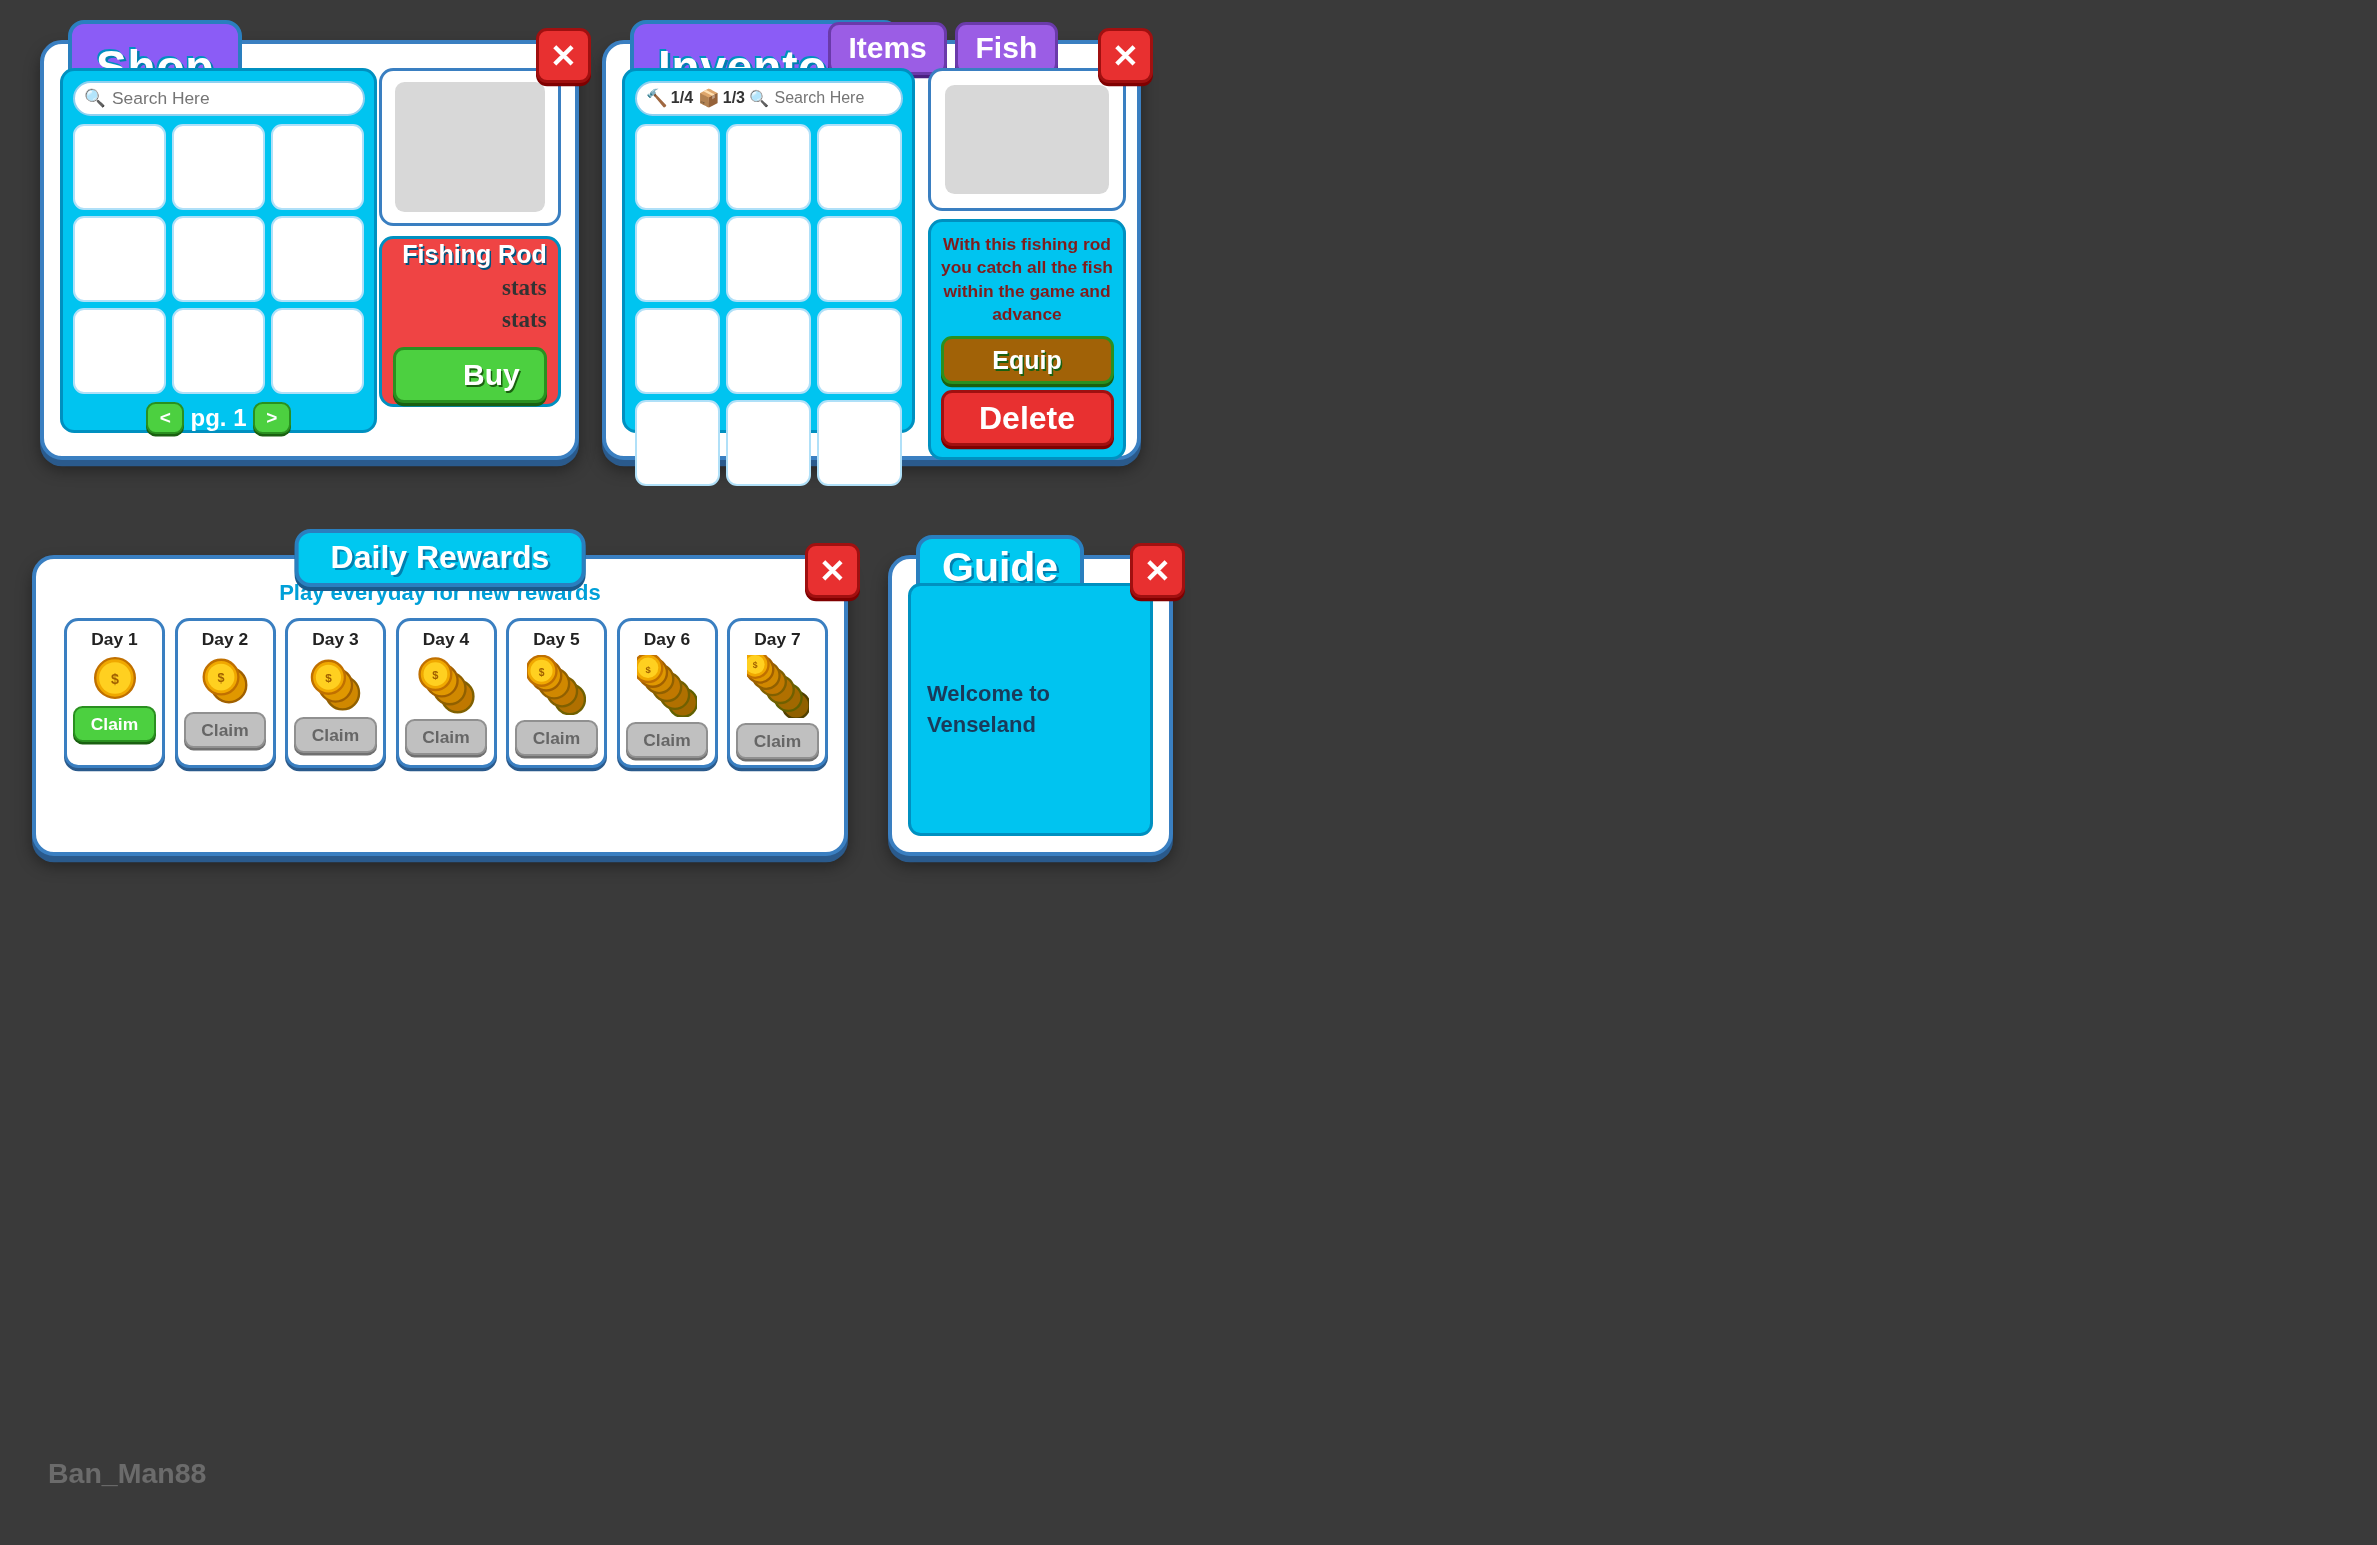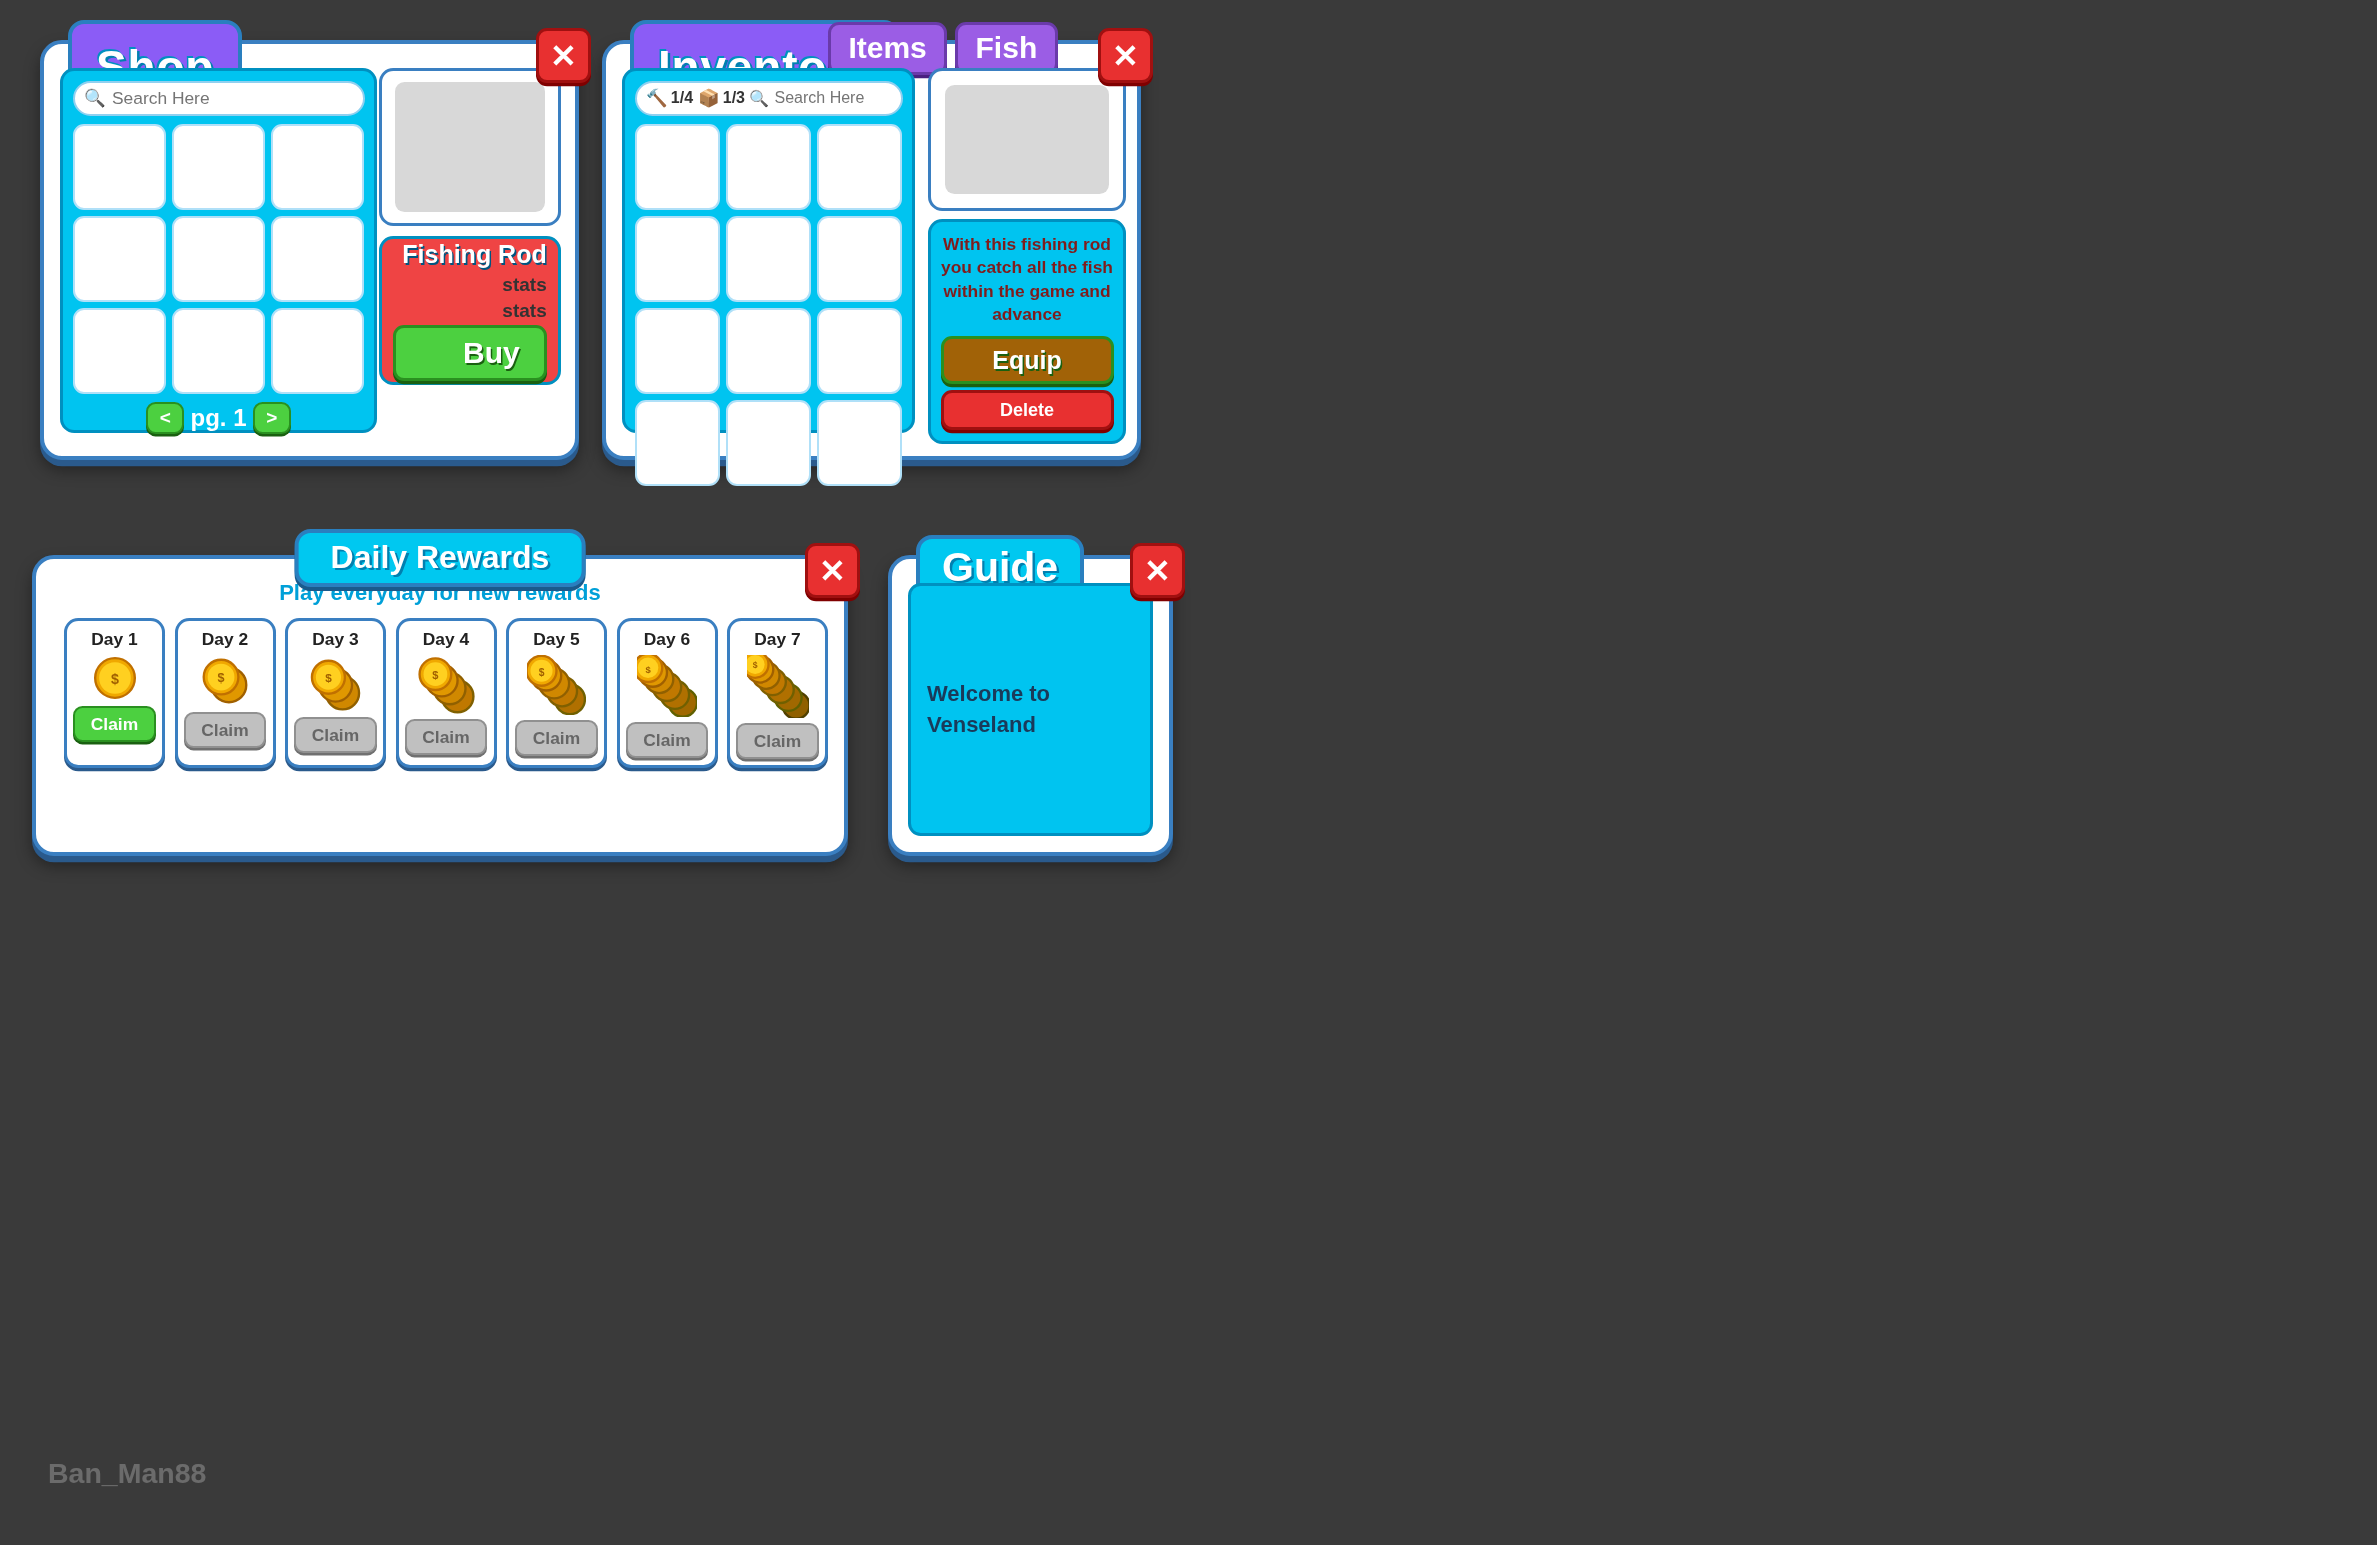--- a/index.html
+++ b/index.html
@@ -195,24 +195,25 @@
     }
     .item-name {
       color: white;
       font-size: 25px;
       font-weight: 900;
       text-shadow: 1.6px 1.6px 0 #005580;
       margin-bottom: 3.2px;
     }
     .item-stats {
       color: #333;
-      font-size: 19px;
+      font-size: 23px;
       font-weight: bold;
       line-height: 1.4;
-      margin-bottom: 0;
+      margin-bottom: 11px;
+      font-family: Liberation Serif, serif;
     }
     .buy-btn {
       background: #4cd040;
       border: 3.2px solid #2a9020;
       border-radius: 11px;
       padding: 8px 24px;
       box-shadow: 0 3.2px 0 #1a6010;
       cursor: pointer;
       display: inline-block;
       width: 100%;
@@ -351,21 +352,21 @@
       border-radius: 11px;
       padding: 6.3px 0;
       box-shadow: 0 3.2px 0 #800000;
       cursor: pointer;
       width: 100%;
       display: block;
       text-align: center;
     }
     .delete-btn span {
       color: white;
-      font-size: 18px;
+      font-size: 32px;
       font-weight: 900;
     }
 
     
     #daily-panel {
       left: 32px;
       top: 555px;
       width: 816px;
       height: 301px;
     }

